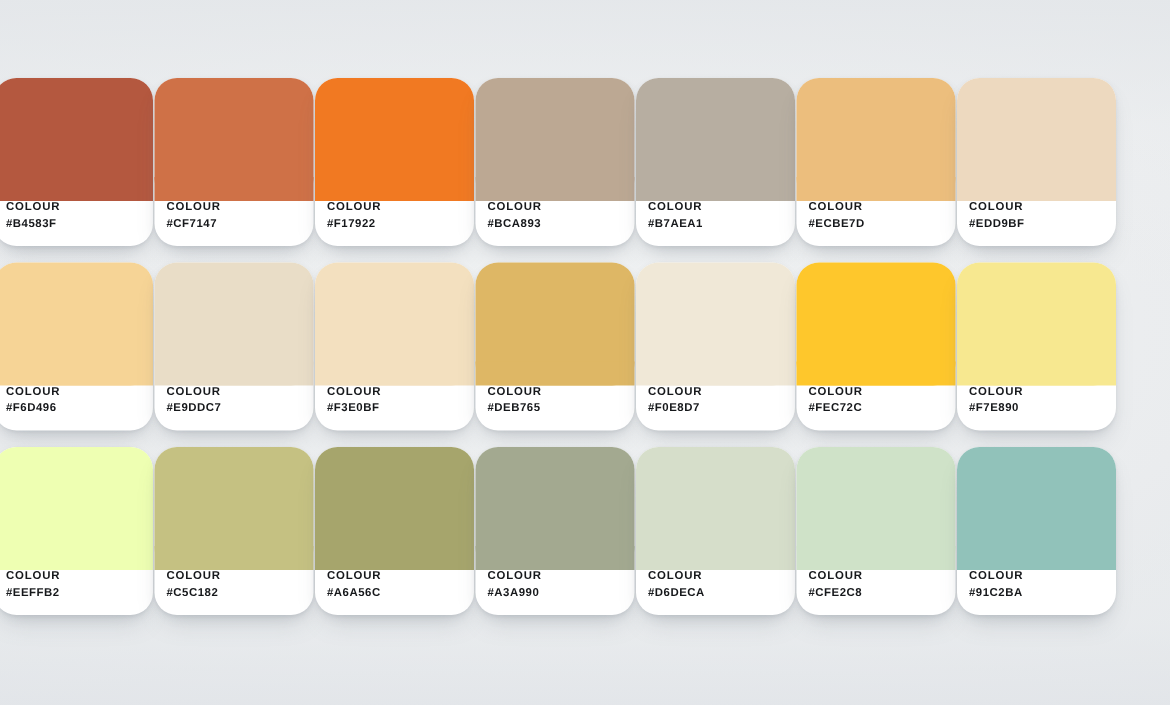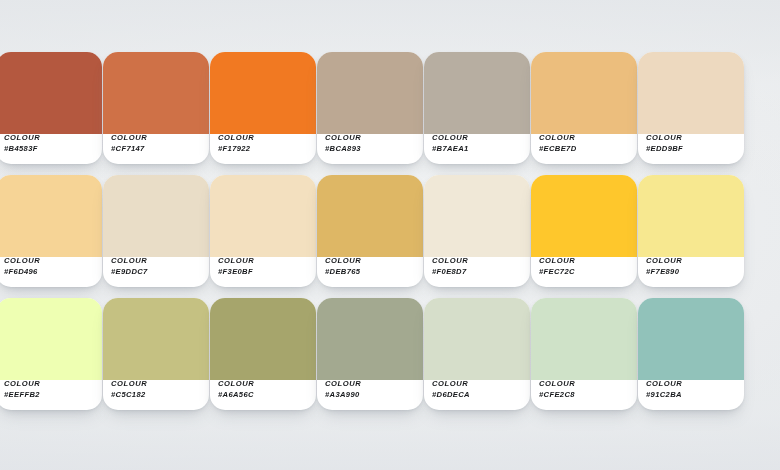--- a/index.html
+++ b/index.html
@@ -15,21 +15,20 @@
     background: #e8eaec;
   }
 
   #palette-board {
     position: relative;
     width: 780px;
     height: 470px;
     background:
       radial-gradient(ellipse 900px 420px at 50% 46%, #f1f3f4 0%, #eaecee 48%, #e3e6e9 78%, #dfe2e5 100%);
     overflow: hidden;
-    font-style: italic;
   }
 
   
   #palette-board::before {
     content: "";
     position: absolute;
     left: 0; right: 0; top: 0; bottom: 0;
     background: linear-gradient(180deg,
        rgba(228,231,234,0.85) 0%,
        rgba(240,242,243,0.30) 18%,

